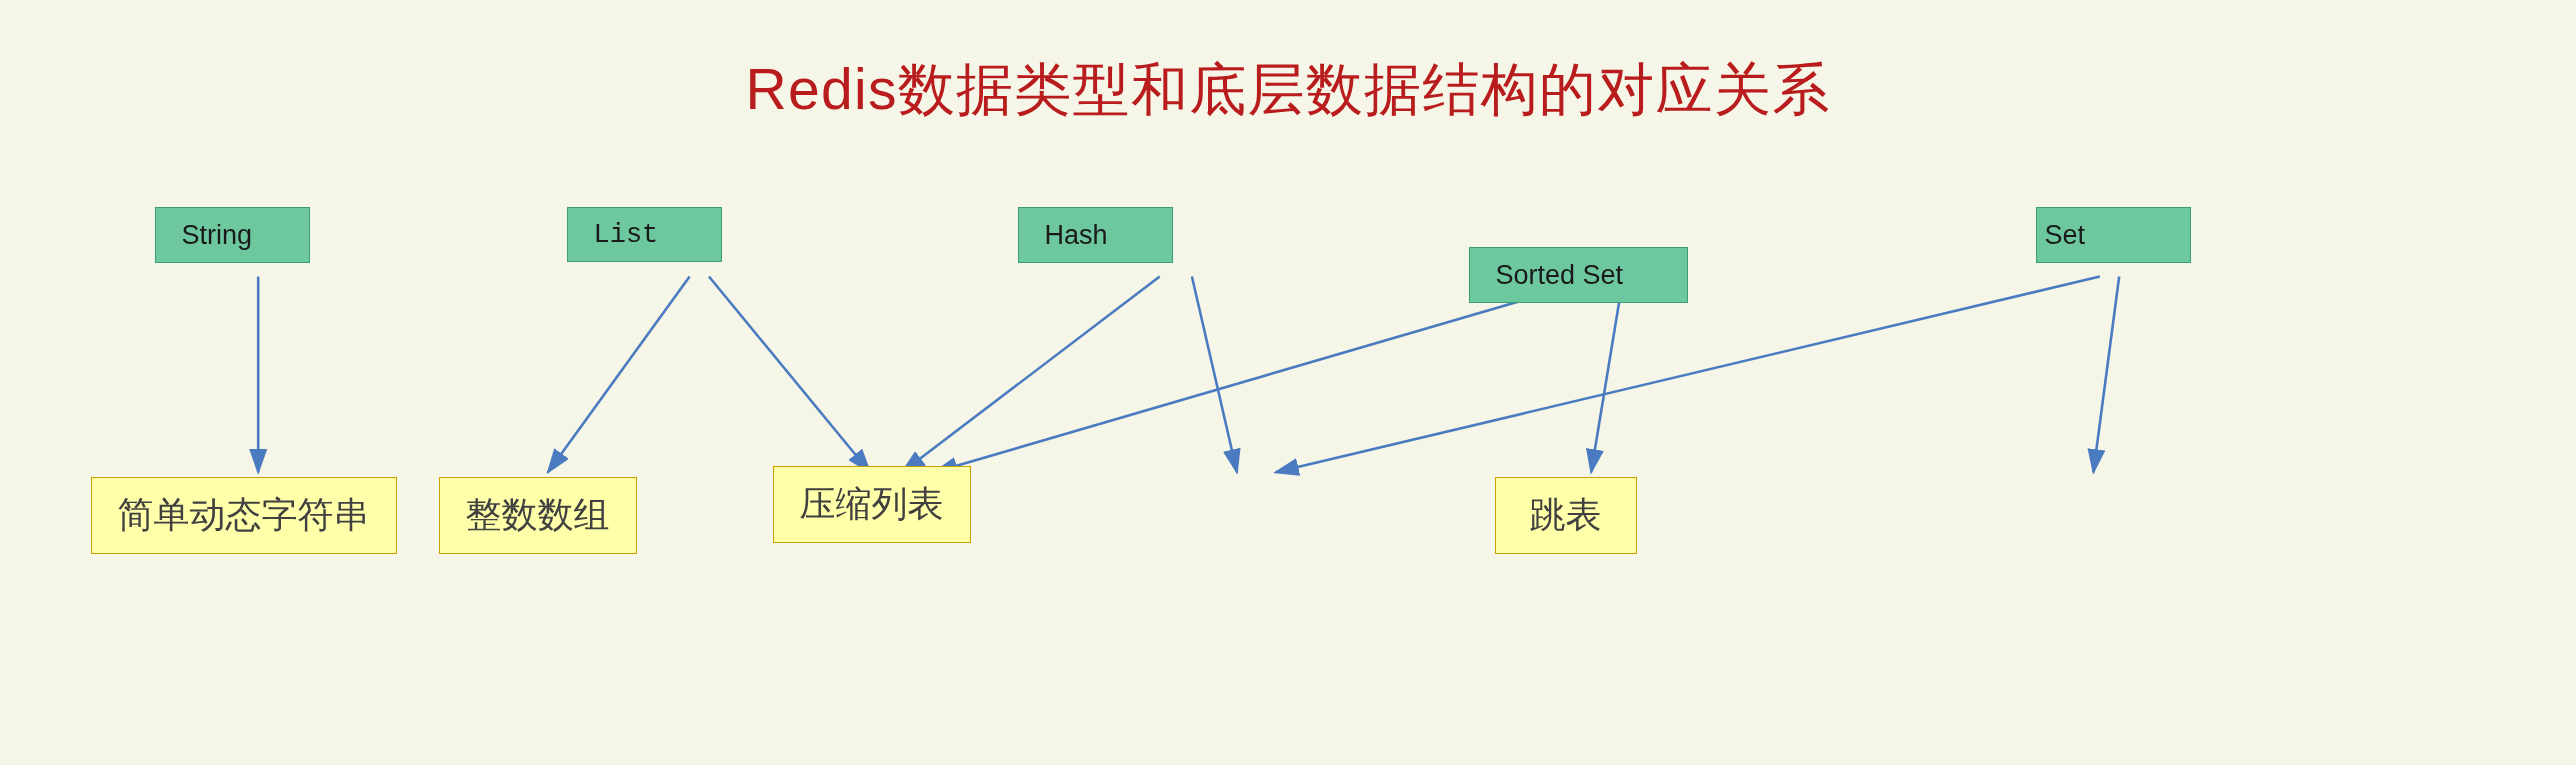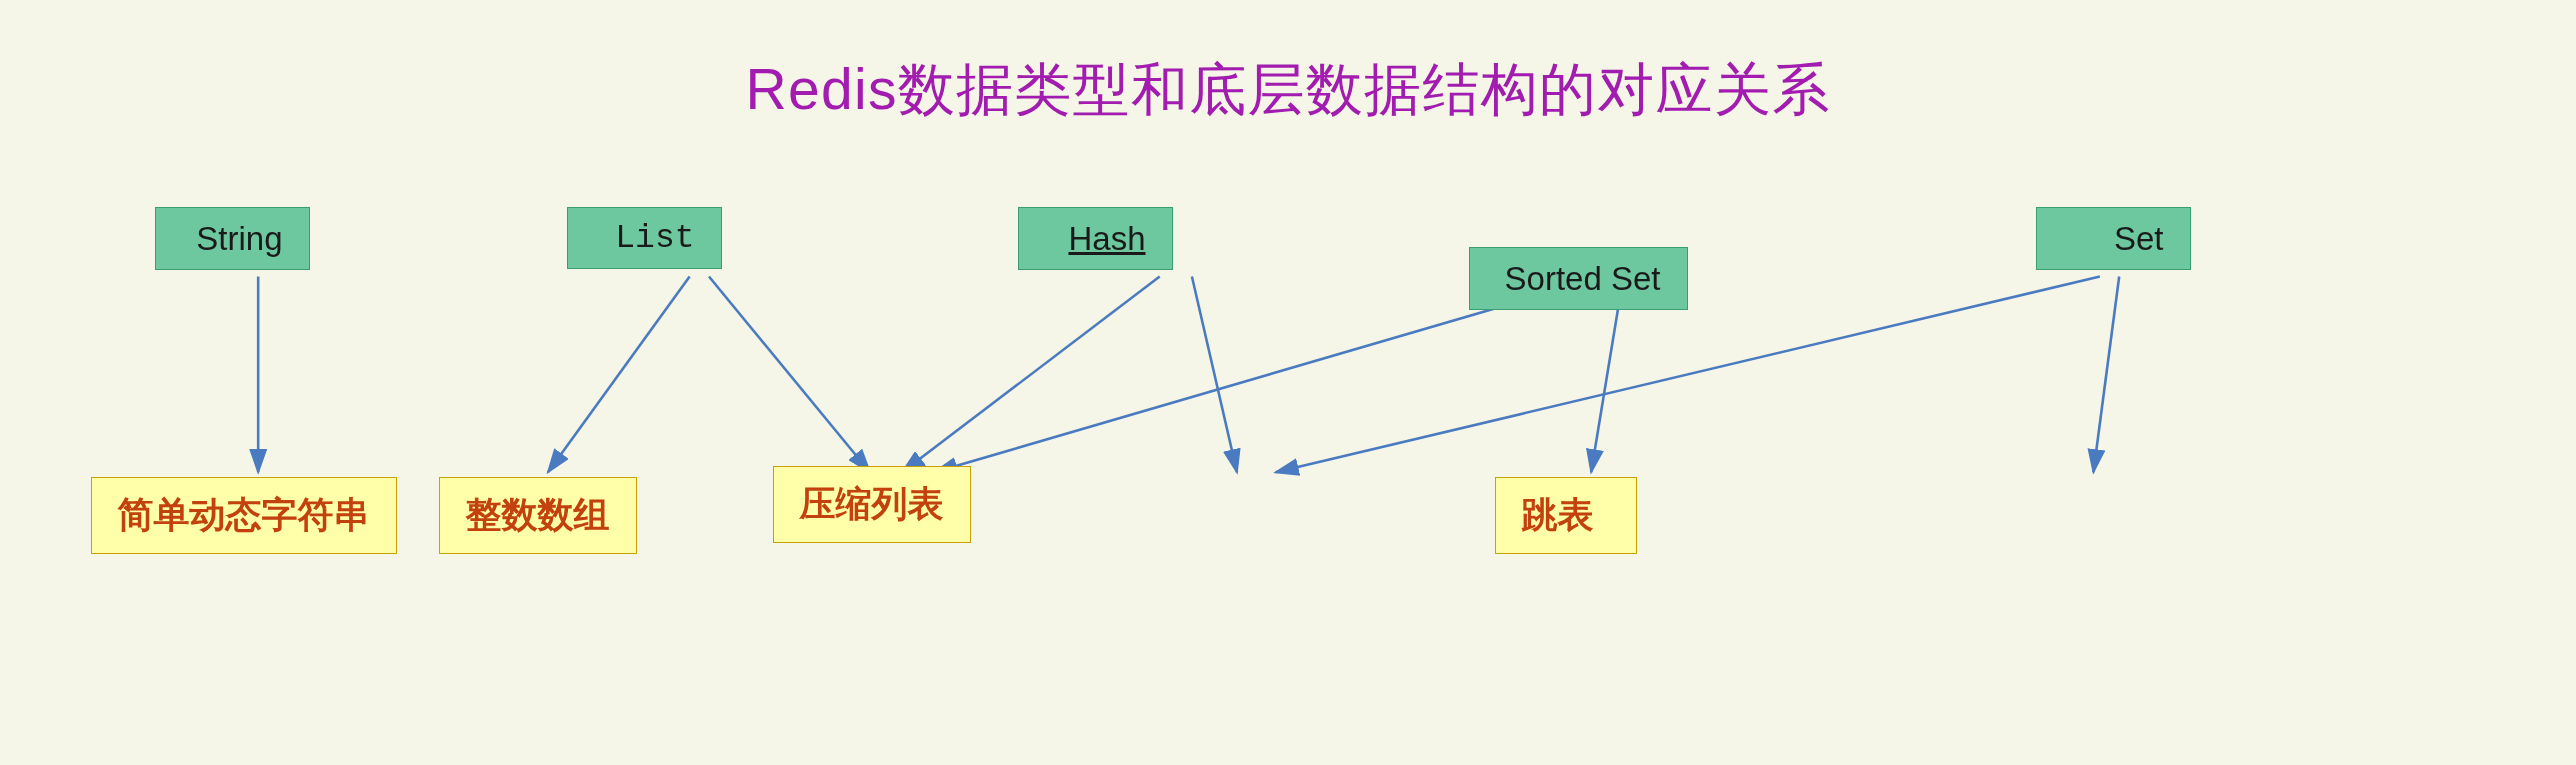--- a/index.html
+++ b/index.html
@@ -22,61 +22,62 @@
       height: 100%;
       position: relative;
       display: flex;
       flex-direction: column;
       align-items: center;
     }
 
     .title {
       font-size: 57px;
       font-weight: 400;
-      color: #a21caf;
+      color: #b91c1c;
       margin-top: 52px;
       letter-spacing: 1.3px;
     }
 
     .diagram-area {
       position: relative;
       width: 2447px;
       height: 580px;
       margin-top: 52px;
     }
 
     
     .top-box {
       position: absolute;
       background-color: #6dc8a0;
       border: 1.3px solid #3a9e72;
       padding: 11.6px 26px;
-      font-size: 33px;
+      font-size: 27px;
       font-weight: 400;
       color: #1a1a1a;
-      text-align: right;
+      text-align: left;
       min-width: 155px;
     }
 
     
     .bottom-box {
       position: absolute;
       background-color: #ffffaa;
       border: 1.3px solid #c8a000;
       padding: 13px 26px;
       font-size: 36px;
-      font-weight: 700;
-      color: #c2410c;
+      font-weight: 400;
+      color: #404040;
+      text-align: center;
       min-width: 155px;
     }
 
     
     .box-string { left: 90px; top: 26px; }
     .box-list { left: 502px; top: 26px; font-family: Liberation Mono, monospace; }
-    .box-hash { left: 953px; top: 26px; text-decoration: underline; }
+    .box-hash { left: 953px; top: 26px; }
     .box-sorted-set { left: 1404px; top: 26px; min-width: 219px; margin-top: 40px; }
     .box-set { left: 1971px; top: 26px; padding-left: 8px; }
 
     
     .box-sds { left: 26px; top: 296px; min-width: 245px; }
     .box-linkedlist { left: 374px; top: 296px; min-width: 180px; }
     .box-ziplist { left: 708px; top: 285px; min-width: 180px; }
     .box-hashtable { left: 1082px; top: 296px; min-width: 155px; }
     .box-skiplist { left: 1430px; top: 296px; min-width: 142px; }
     .box-intset { left: 1932px; top: 296px; min-width: 155px; }

